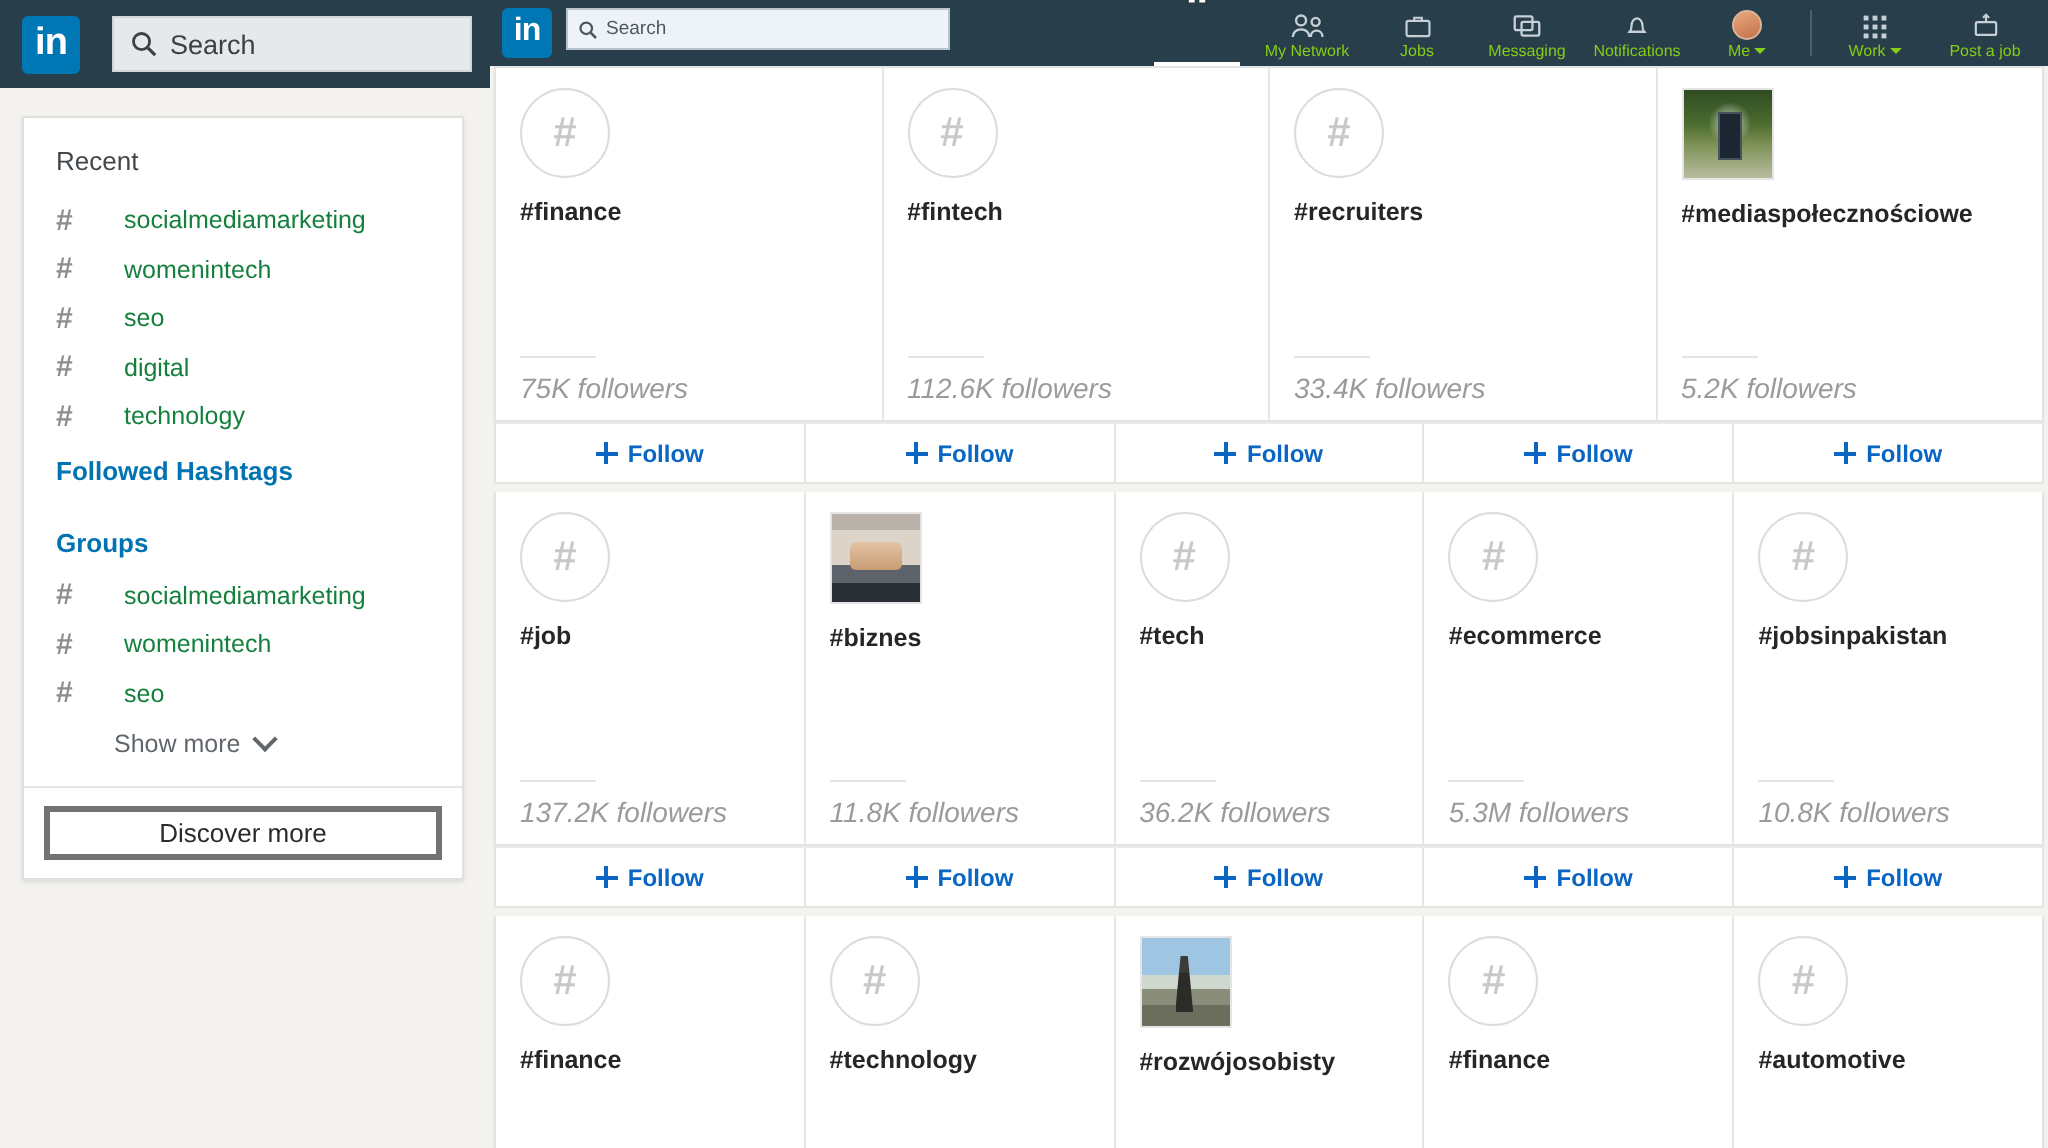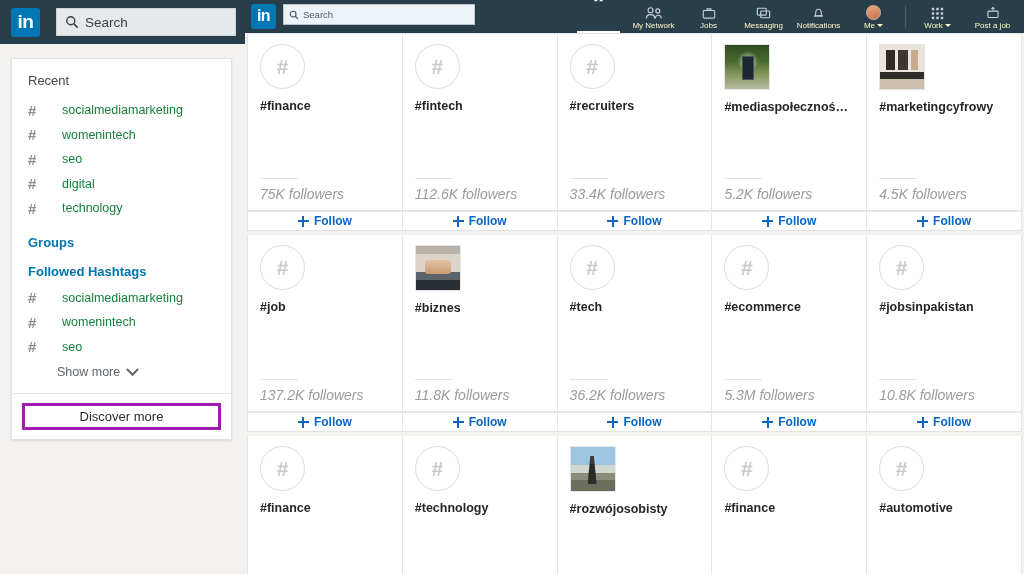--- a/index.html
+++ b/index.html
@@ -93,21 +93,21 @@
     border-bottom: 2px solid #60666b;
     transform: rotate(45deg) translate(-2px,-2px);
   }
   .divider {
     height: 1px; background: #e6e6e6; margin-top: 6px;
   }
   .discover-wrap {
     padding: 9px 10px 9px 10px;
   }
   .discover-btn {
-    border: 3px solid #a21caf;
+    border: 3px solid #737373;
     height: 27px;
     display: flex; align-items: center; justify-content: center;
     font-size: 13px; color: #2b2b2b;
     background: #ffffff;
   }
 
   
   .right-panel {
     position: absolute; left: 245px; top: 0;
     width: 779px; height: 574px;
@@ -136,21 +136,21 @@
   .nav-search .ph { font-size: 9.5px; color: #50575c; margin-left: 4px; }
 
   .nav-items {
     position: absolute; right: 4px; top: 0;
     height: 33px; display: flex; align-items: stretch;
   }
   .nav-item {
     width: 55px; position: relative;
     display: flex; flex-direction: column;
     align-items: center; justify-content: center;
-    color: #fef9c3;
+    color: #84cc16;
     padding-top: 1px;
   }
   .nav-item .ni-icon { height: 15px; display: flex; align-items: flex-end; }
   .nav-item .ni-label {
     font-size: 8px; margin-top: 1px; white-space: nowrap;
     display: flex; align-items: center;
   }
   .nav-item.active { color: #ffffff; gap: 32px; }
   .nav-item.active:after {
     content: ""; position: absolute; left: 6px; right: 6px; bottom: 0;
@@ -225,21 +225,21 @@
   .row-follow {
     display: flex;
     background: #ffffff;
     border: 1px solid #e3e3e3;
     border-top: 1px solid #eaeaea;
     margin: -3px 2px 4px 2px;
   }
   .follow-cell {
     flex: 1 1 0;
     border-right: 1px solid #e6e6e6;
-    height: 18px;
+    height: 29px;
     display: flex; align-items: center; justify-content: center;
     color: #0a66c2; font-size: 12px; font-weight: 600;
   }
   .follow-cell:last-child { border-right: none; }
   .plus {
     display: inline-block; position: relative;
     width: 11px; height: 11px; margin-right: 5px;
   }
   .plus:before, .plus:after {
     content: ""; position: absolute; background: #0a66c2;
@@ -327,22 +327,22 @@
       </div>
       <div class="hash-row">
         <span class="hash-glyph">#</span>
         <span class="hash-txt">digital</span>
       </div>
       <div class="hash-row">
         <span class="hash-glyph">#</span>
         <span class="hash-txt">technology</span>
       </div>
 
+      <div class="link-blue">Followed Hashtags</div>
       <div class="link-blue first">Groups</div>
-      <div class="link-blue">Followed Hashtags</div>
 
       <div class="hash-row">
         <span class="hash-glyph">#</span>
         <span class="hash-txt">socialmediamarketing</span>
       </div>
       <div class="hash-row">
         <span class="hash-glyph">#</span>
         <span class="hash-txt">womenintech</span>
       </div>
       <div class="hash-row">
@@ -495,27 +495,20 @@
             <div class="hc-rule"></div>
           <div class="hc-followers">33.4K followers</div>
         </div>
         <div class="hcard">
           <div class="hc-thumb thumb-media"></div>
           <div class="hc-name">#mediaspołecznościowe</div>
           <div class="hc-spacer"></div>
             <div class="hc-rule"></div>
           <div class="hc-followers">5.2K followers</div>
         </div>
-        <div class="hcard">
-          <div class="hc-thumb thumb-marketing"></div>
-          <div class="hc-name">#marketingcyfrowy</div>
-          <div class="hc-spacer"></div>
-            <div class="hc-rule"></div>
-          <div class="hc-followers">4.5K followers</div>
-        </div>
       </div>
       <div class="row-follow">
         <div class="follow-cell">
             <span class="plus"></span>
             <span>Follow</span>
           </div>
         <div class="follow-cell">
             <span class="plus"></span>
             <span>Follow</span>
           </div>

